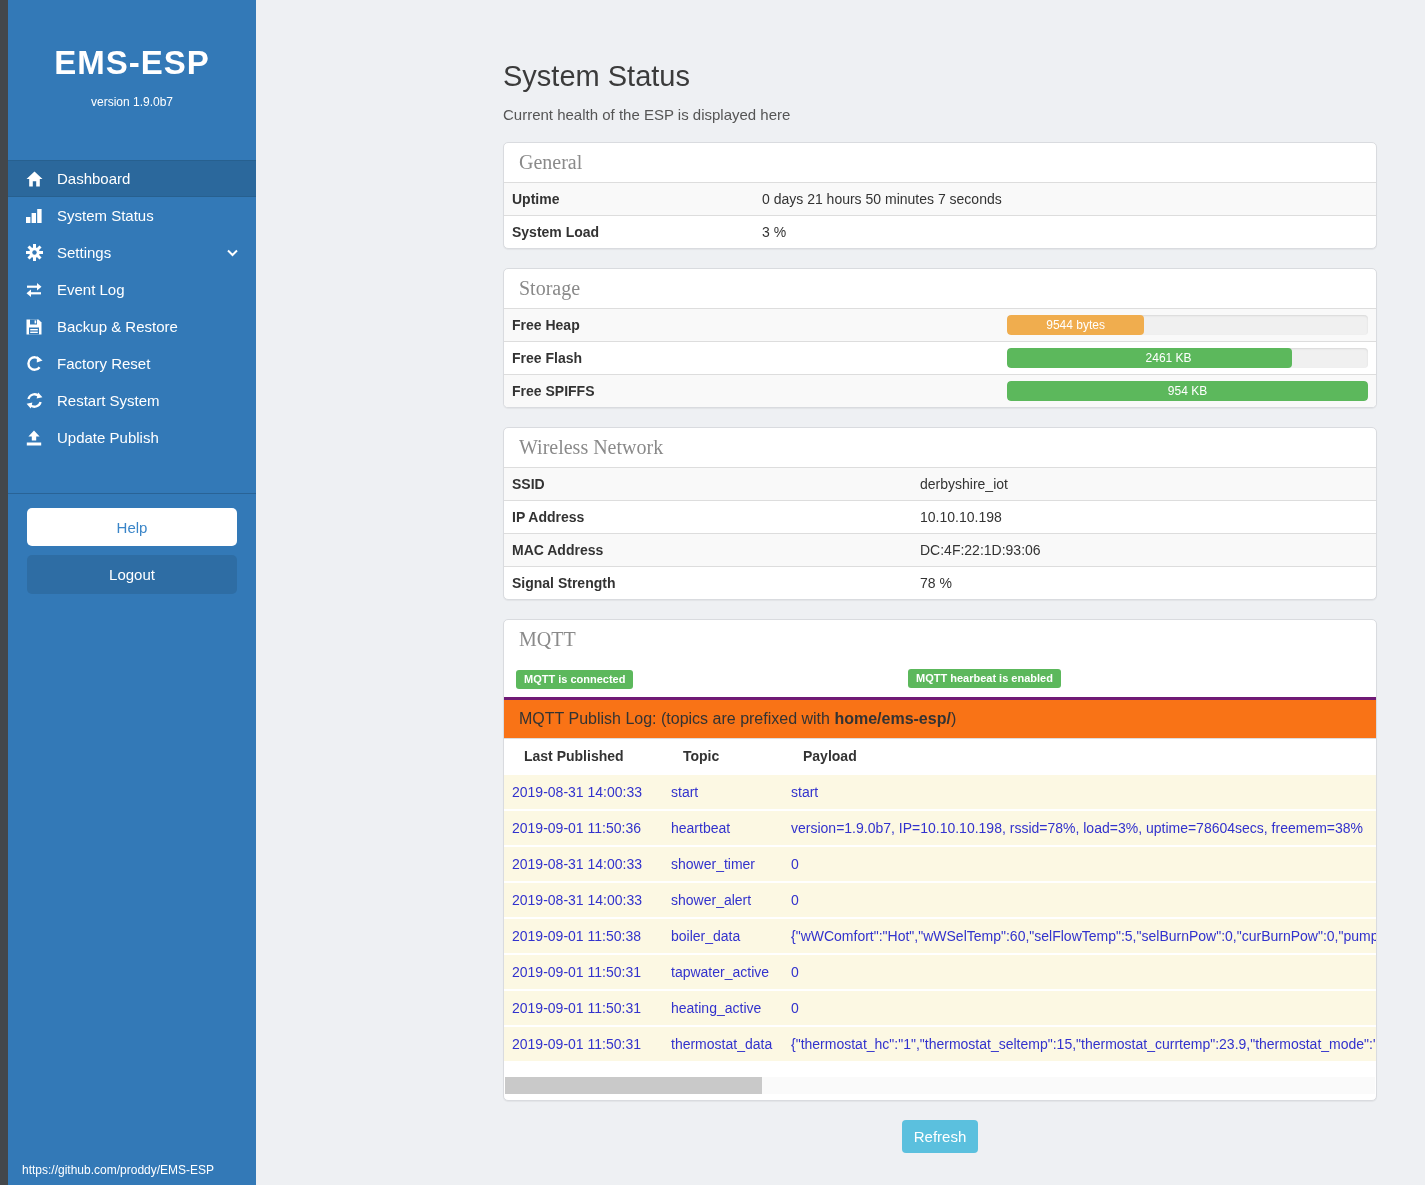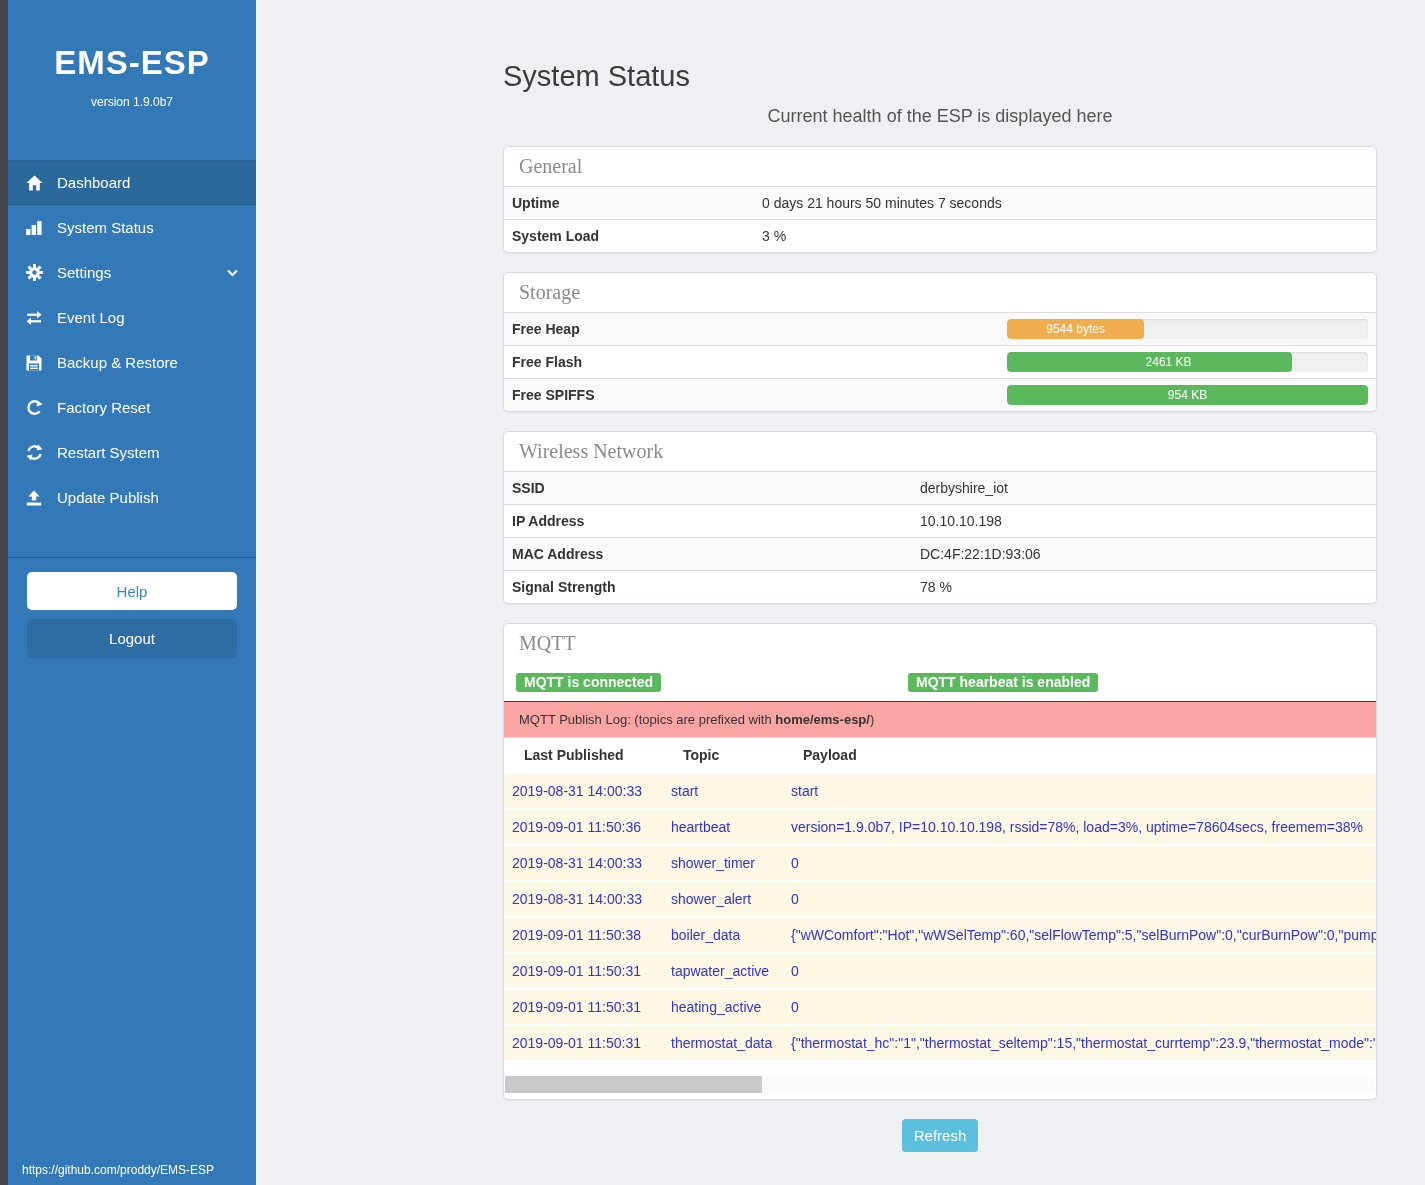--- a/index.html
+++ b/index.html
@@ -16,21 +16,21 @@
   
   .sidebar {
     position:absolute; left:8px; top:0; width:248px; height:1185px;
     background:#3379b7; color:#fff;
   }
   .brand { text-align:center; padding-top:44px; }
   .brand-title { font-size:33px; font-weight:bold; letter-spacing:1px; }
   .brand-version { font-size:12px; margin-top:13px; }
   .nav { margin-top:51px; }
   .nav-item {
-    height:45px; display:flex; align-items:center;
+    height:37px; display:flex; align-items:center;
     padding-left:14px; font-size:15px; cursor:pointer; color:#fff;
   }
   .nav-item.active {
     background:#2b689c;
     border-top:1px solid #27608f; border-bottom:1px solid #27608f;
   }
   .nav-icon { width:24px; display:flex; justify-content:center; align-items:center; margin-right:11px; flex:0 0 24px; }
   .nav-chevron { margin-left:auto; margin-right:18px; display:flex; }
   .sidebar-divider { border-top:1px solid rgba(0,0,0,0.18); margin-top:37px; }
   .side-btn {
@@ -41,21 +41,21 @@
   .btn-help { background:#ffffff; color:#3a85c8; }
   .btn-logout { background:#2e6da4; color:#ffffff; margin-top:9px; height:39px; }
   .sidebar-footer {
     position:absolute; bottom:8px; left:14px; font-size:12px; color:#fff;
     text-decoration:none; cursor:pointer;
   }
 
   
   .content { position:absolute; left:503px; top:0; width:874px; }
   .page-title { margin-top:60px; font-size:29px; font-weight:400; color:#3b3b3b; }
-  .page-subtitle { margin-top:13px; font-size:18px; color:#555;text-align:center; }
+  .page-subtitle { margin-top:13px; font-size:15px; color:#555; }
 
   .panel {
     background:#fff; border:1px solid #d9dbdf; border-radius:5px;
     margin-top:19px; box-shadow:0 1px 1px rgba(0,0,0,0.05); overflow:hidden;
   }
   .panel-heading { padding:8px 15px; font-size:20px; color:#8a8a8a;font-family:Liberation Serif, serif; }
 
   .kv-row { display:flex; border-top:1px solid #ddd; font-size:14px; color:#333; align-items:center; }
   .kv-row.striped { background:#f9f9f9; }
   .kv-cell { padding:8px; }
@@ -70,27 +70,27 @@
     box-shadow:inset 0 1px 2px rgba(0,0,0,0.1); overflow:hidden;
   }
   .progress-fill {
     height:20px; border-radius:4px; color:#fff; font-size:12px;
     text-align:center; line-height:20px; white-space:nowrap;
   }
 
   
   .badges-row { position:relative; padding:10px 12px; height:38px; border-top:0; }
   .badge {
-    display:inline-block; background:#5cb85c; color:#fff; font-size:14px;
+    display:inline-block; background:#5cb85c; color:#fff; font-size:11px;
     font-weight:bold; padding:3px 8px; border-radius:3px; line-height:13px;
   }
   .badge-heartbeat { position:absolute; left:404px; top:10px; }
   .publish-strip {
-    background:#fca5a5; border-top:1px solid #701a75; border-bottom:1px solid #ddd;
-    padding:10px 15px; font-size:13px; color:#333;
+    background:#f97316; border-top:3px solid #701a75; border-bottom:1px solid #ddd;
+    padding:10px 15px; font-size:16px; color:#333;
   }
   .publish-strip b { font-weight:bold; }
 
   table.log-table { width:100%; border-collapse:collapse; table-layout:fixed; font-size:14px; }
   table.log-table col.c-time { width:159px; }
   table.log-table col.c-topic { width:120px; }
   table.log-table th {
     text-align:left; font-weight:bold; color:#333; padding:9px 20px;
     background:#fff;
   }

